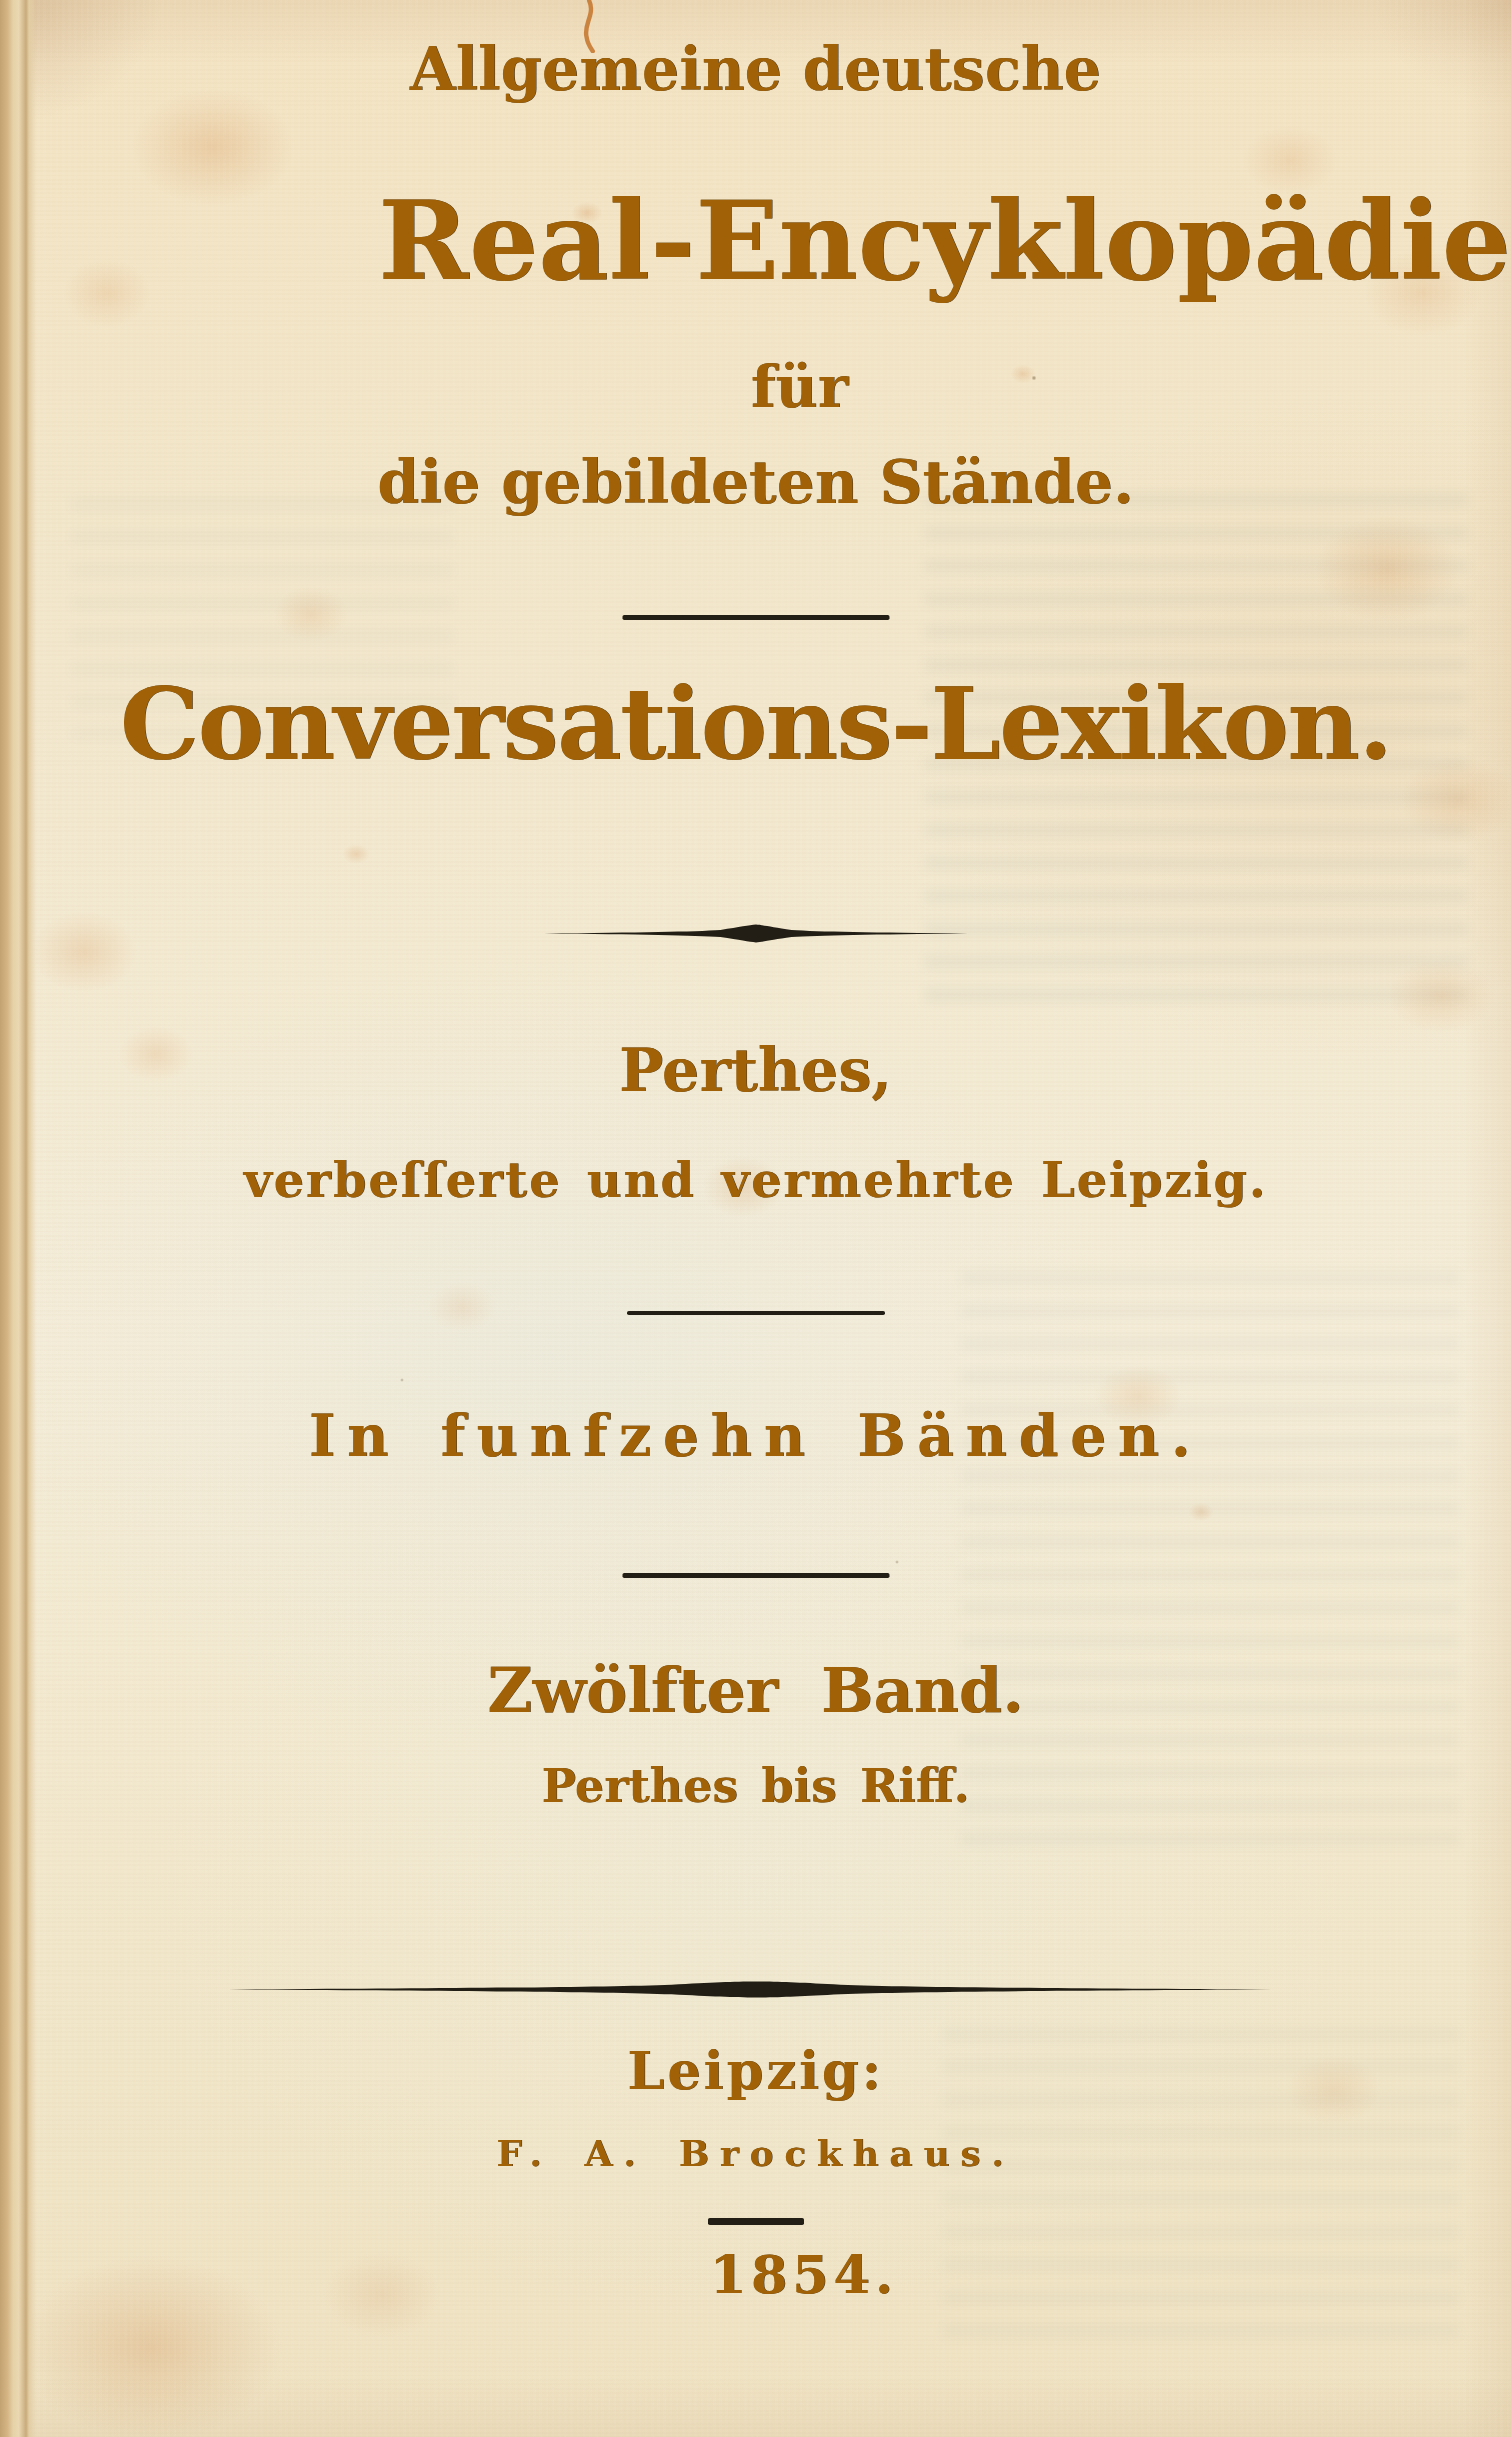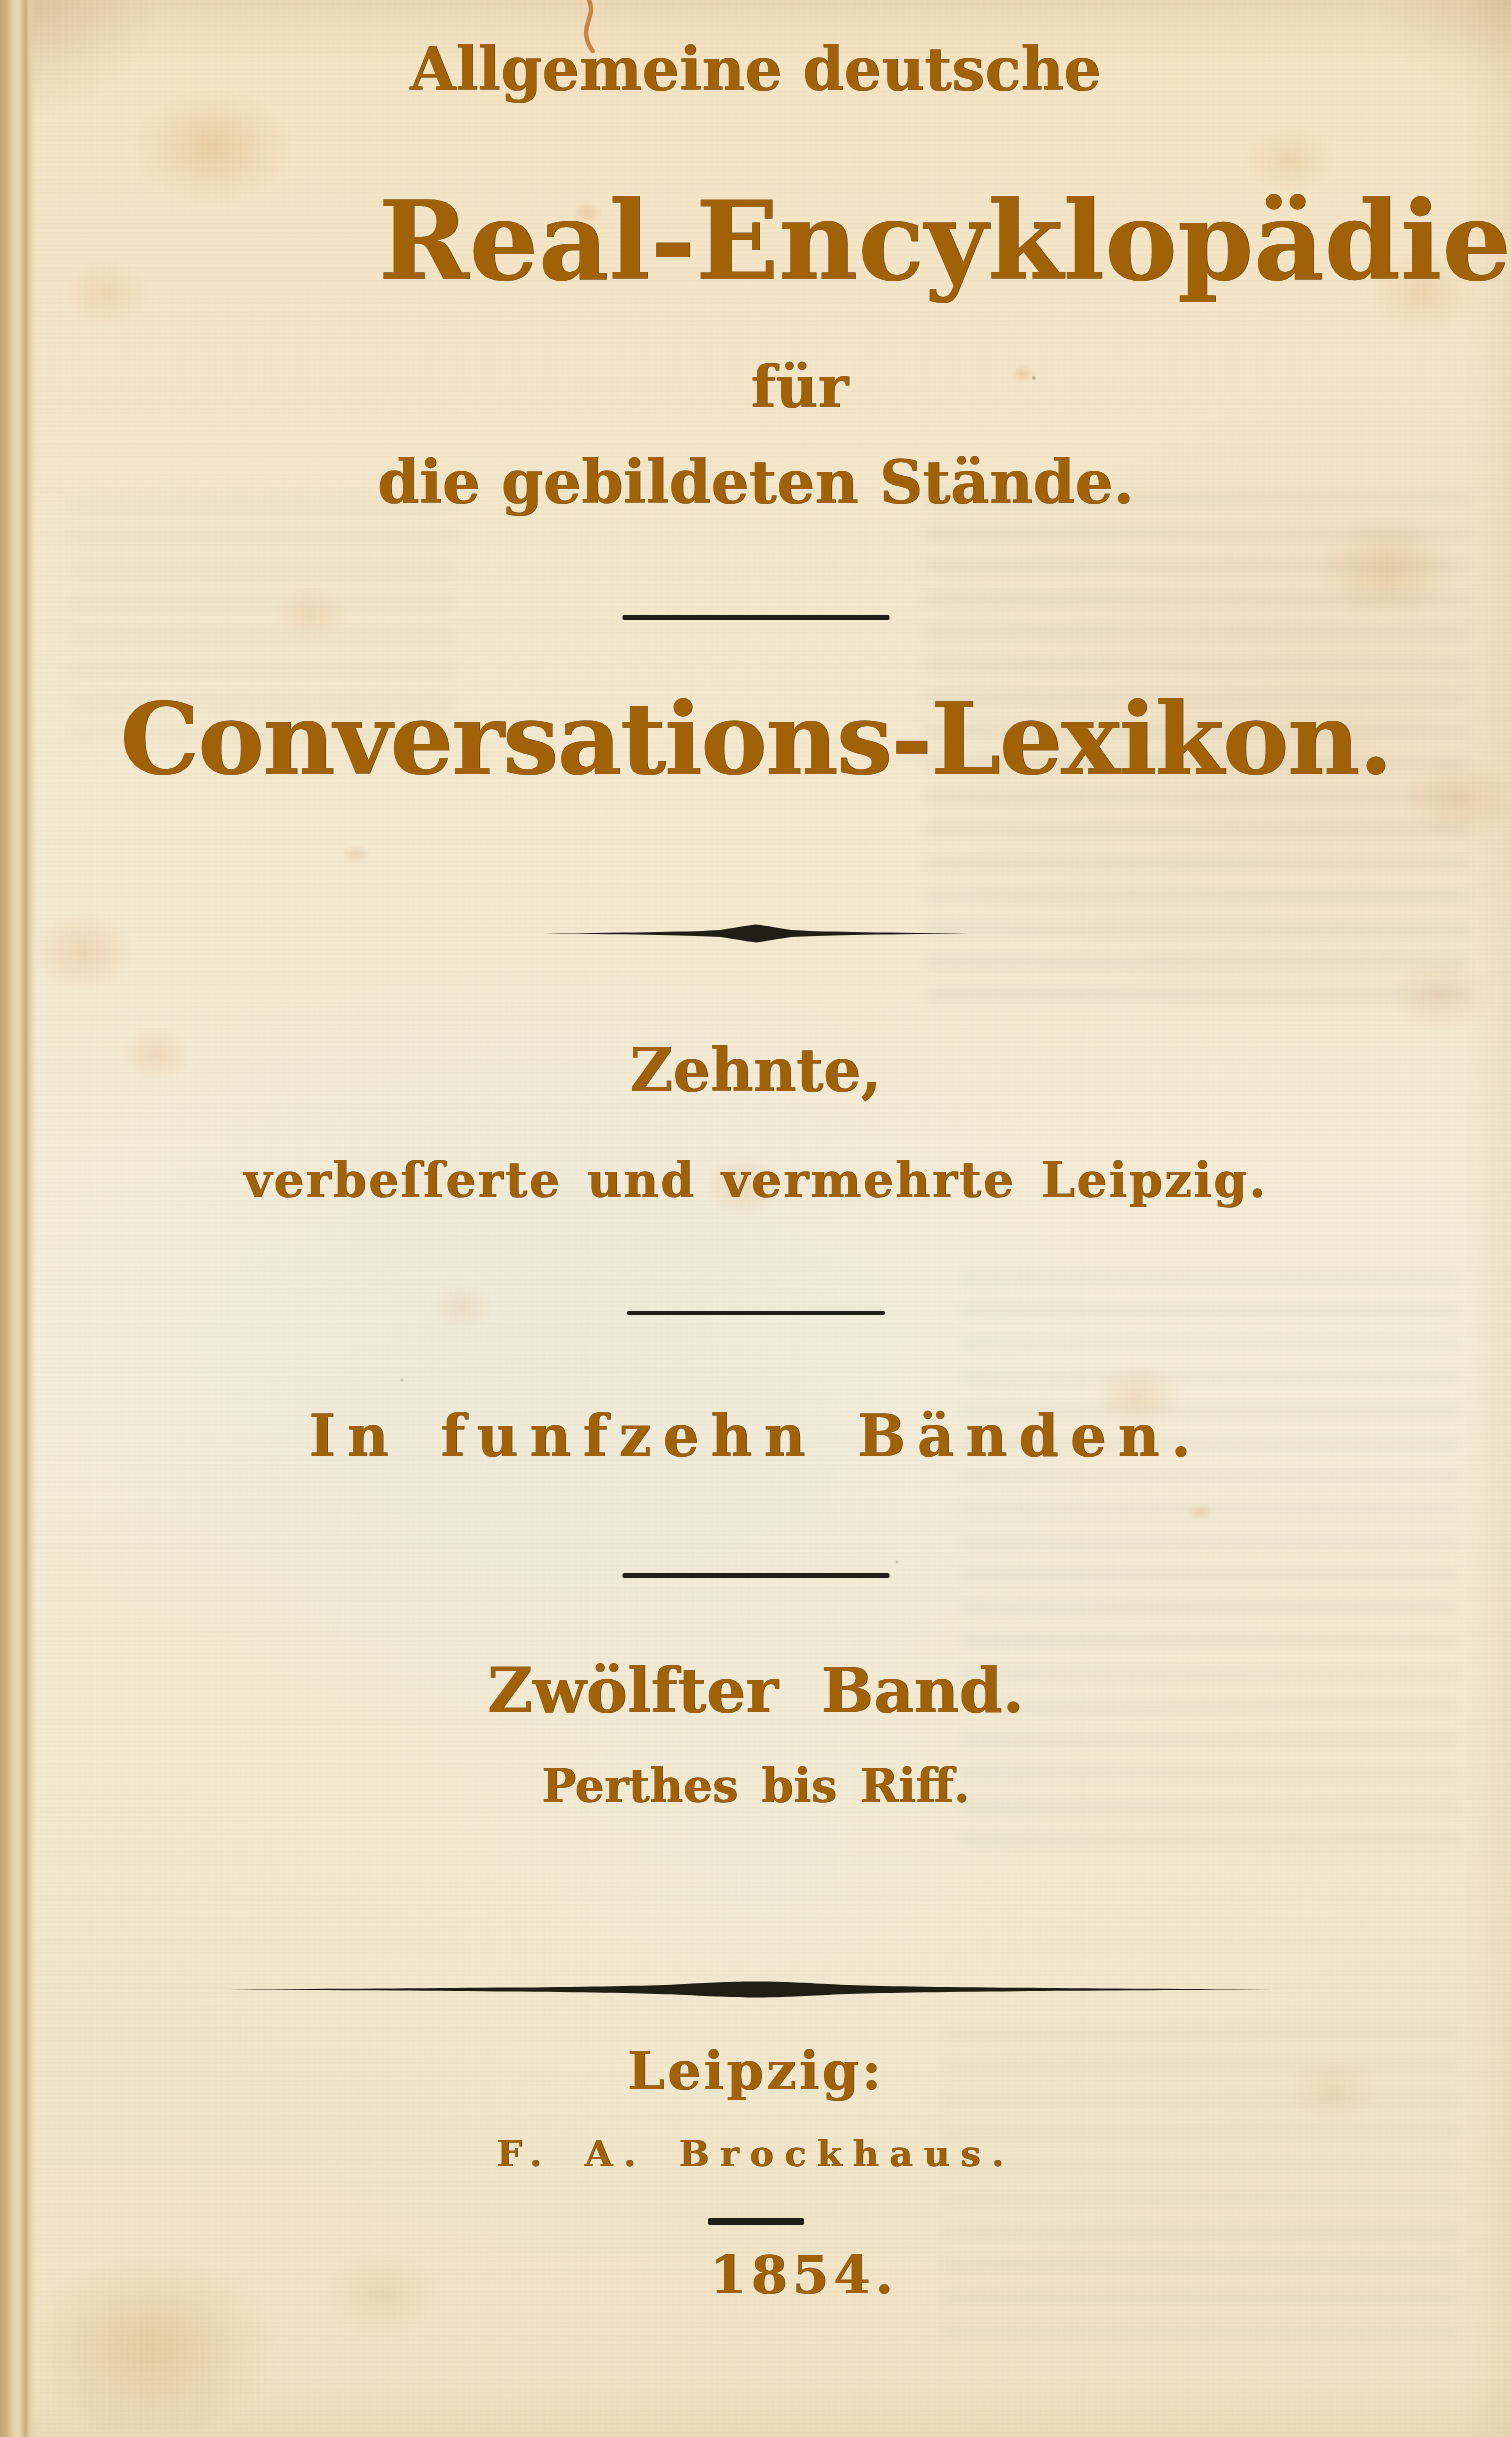--- a/index.html
+++ b/index.html
@@ -77,21 +77,21 @@
   
   .line{
     position:absolute;left:0;width:100%;text-align:center;
     color:#a16207;font-weight:700;white-space:nowrap;line-height:1;
     text-shadow:0.5px 0 0 rgba(28,24,16,.85);
   }
   .l-series   {top:40px;  font-size:59px;}
   .l-title    {top:187px; font-size:109px;text-align:right;}
   .l-for      {top:358px; font-size:58px;margin-left:44px;}
   .l-audience {top:452px; font-size:60px;}
-  .l-main     {top:689px; font-size:100px; letter-spacing:-1.8px;}
+  .l-main     {top:674px; font-size:100px; letter-spacing:-1.8px;}
   .l-edition1 {top:1041px;font-size:59px;}
   .l-edition2 {top:1156px;font-size:48px;letter-spacing:1.8px;word-spacing:7.1px;}
   .l-extent   {top:1407px;font-size:57px;letter-spacing:11.6px;word-spacing:9px;}
   .l-volume   {top:1660px;font-size:62px;word-spacing:21.3px;}
   .l-coverage {top:1763px;font-size:46px;word-spacing:7.1px;}
   .l-place    {top:2044px;font-size:53px;letter-spacing:2.7px;}
   .l-publisher{top:2135px;font-size:36px;letter-spacing:10.7px;word-spacing:9px;text-align:center;}
   .l-year     {top:2248px;font-size:53px;letter-spacing:4.4px;margin-left:48px;}
   
   .rule{position:absolute;left:50%;transform:translateX(-50%);
@@ -128,21 +128,21 @@
 
 <div class="rule r1"></div>
 
 <div class="line l-main">Conversations-Lexikon.</div>
 
 <svg class="swell s1" width="427" height="25" viewBox="0 0 480 28">
   <path d="M2,14 C110,12.8 170,12 200,10 C222,7 232,4.5 240,4 C248,4.5 258,7 280,10 C310,12 370,12.8 478,14
            C370,15.2 310,16 280,18 C258,21 248,23.5 240,24 C232,23.5 222,21 200,18 C170,16 110,15.2 2,14 Z" fill="#221e15"></path>
 </svg>
 
-<div class="line l-edition1">Zehnte,</div>
+<div class="line l-edition1">Perthes,</div>
 <div class="line l-edition2">verbeſſerte und vermehrte Leipzig.</div>
 
 <div class="rule r2"></div>
 
 <div class="line l-extent">In funfzehn Bänden.</div>
 
 <div class="rule r3"></div>
 
 <div class="line l-volume">Zwölfter Band.</div>
 <div class="line l-coverage">Perthes bis Riff.</div>

